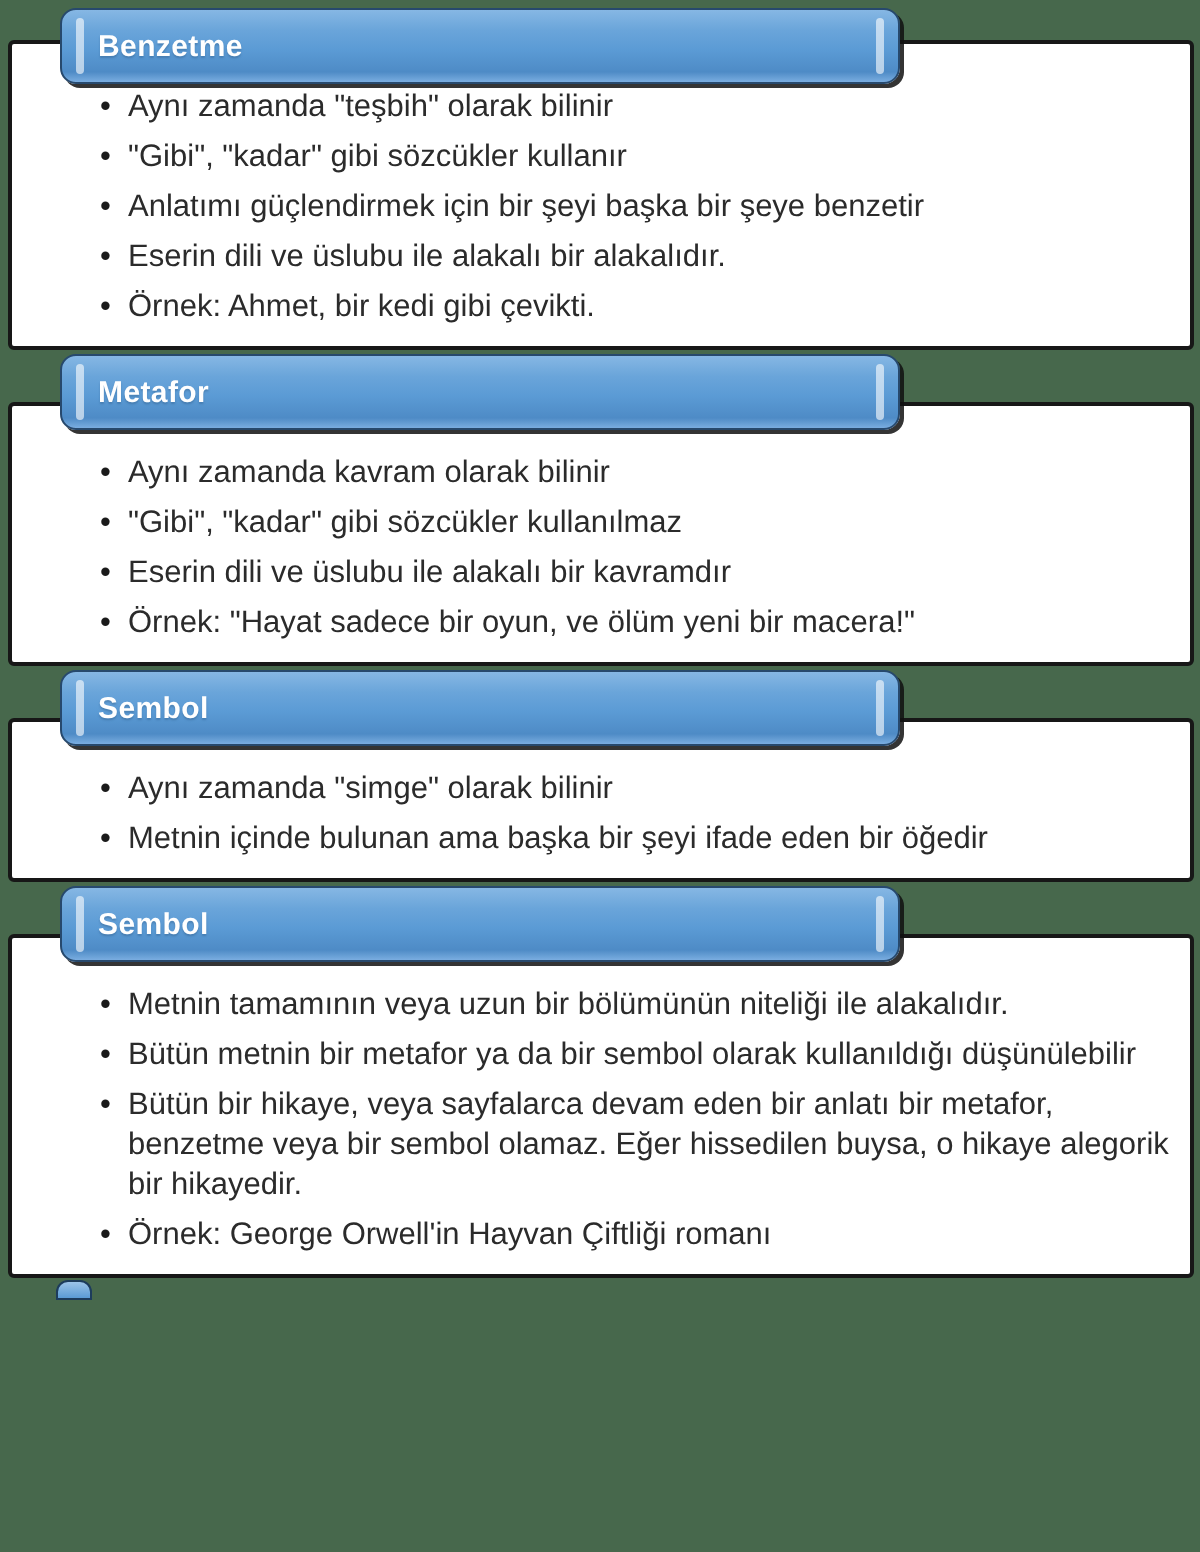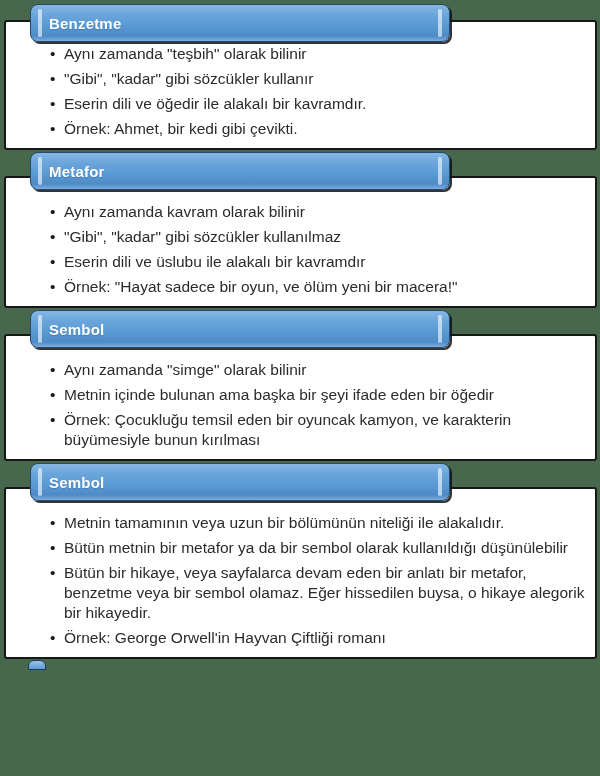--- a/index.html
+++ b/index.html
@@ -91,21 +91,22 @@
   <section class="panel">
     <div class="header-btn">
       <span class="gloss left"></span>
       <span class="header-label">Benzetme</span>
       <span class="gloss right"></span>
     </div>
     <div class="box">
       <ul class="bullets">
           <li>Aynı zamanda "teşbih" olarak bilinir</li>
           <li>"Gibi", "kadar" gibi sözcükler kullanır</li>
-          <li>Eserin dili ve öğedir ile alakalı bir kavramdır.</li>
+          <li>Anlatımı güçlendirmek için bir şeyi başka bir şeye benzetir</li>
+          <li>Eserin dili ve üslubu ile alakalı bir alakalıdır.</li>
           <li>Örnek: Ahmet, bir kedi gibi çevikti.</li>
         </ul>
     </div>
   </section>
 
   <section class="panel">
     <div class="header-btn">
       <span class="gloss left"></span>
       <span class="header-label">Metafor</span>
       <span class="gloss right"></span>
@@ -123,21 +124,20 @@
   <section class="panel">
     <div class="header-btn">
       <span class="gloss left"></span>
       <span class="header-label">Sembol</span>
       <span class="gloss right"></span>
     </div>
     <div class="box">
       <ul class="bullets">
           <li>Aynı zamanda "simge" olarak bilinir</li>
           <li>Metnin içinde bulunan ama başka bir şeyi ifade eden bir öğedir</li>
-          <li>Örnek: Çocukluğu temsil eden bir oyuncak kamyon, ve karakterin büyümesiyle bunun kırılması</li>
         </ul>
     </div>
   </section>
 
   <section class="panel">
     <div class="header-btn">
       <span class="gloss left"></span>
       <span class="header-label">Sembol</span>
       <span class="gloss right"></span>
     </div>

